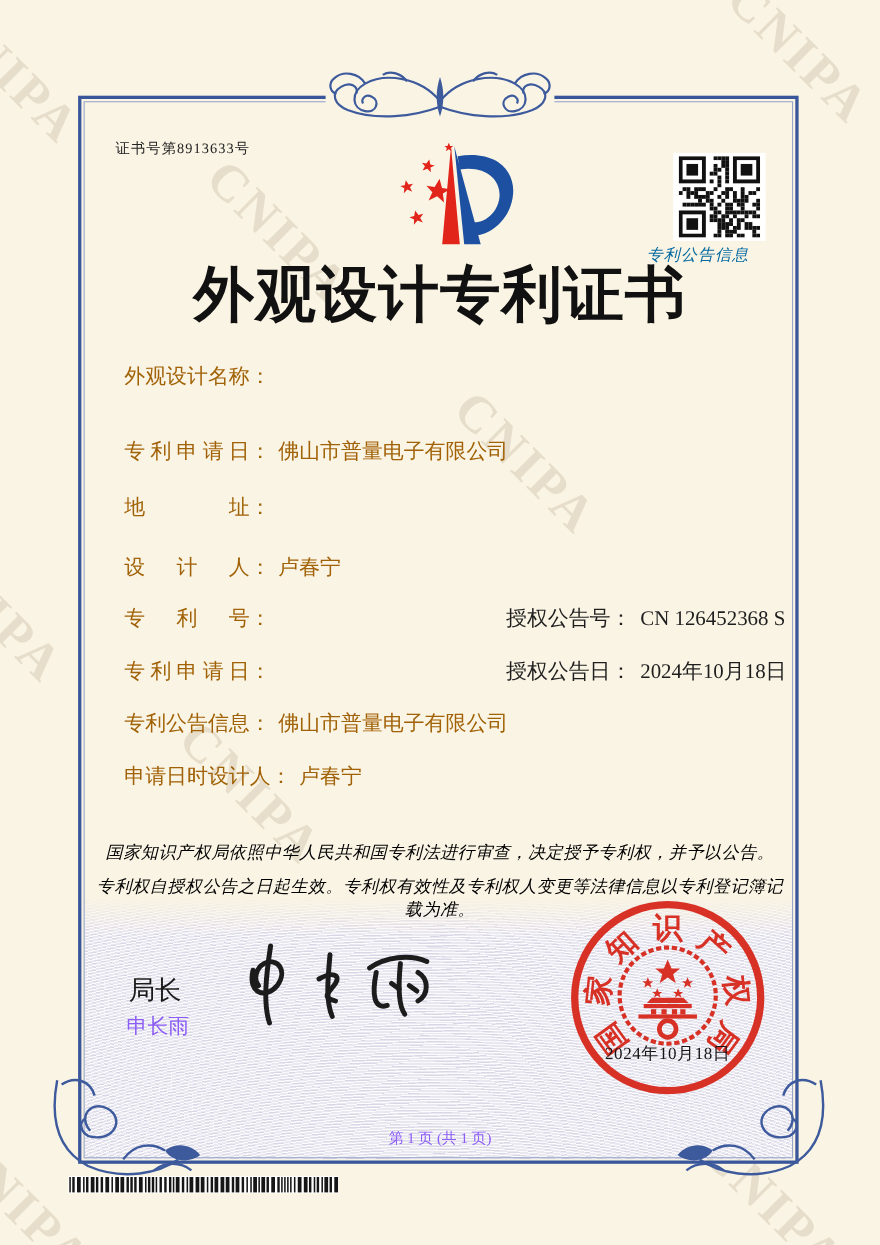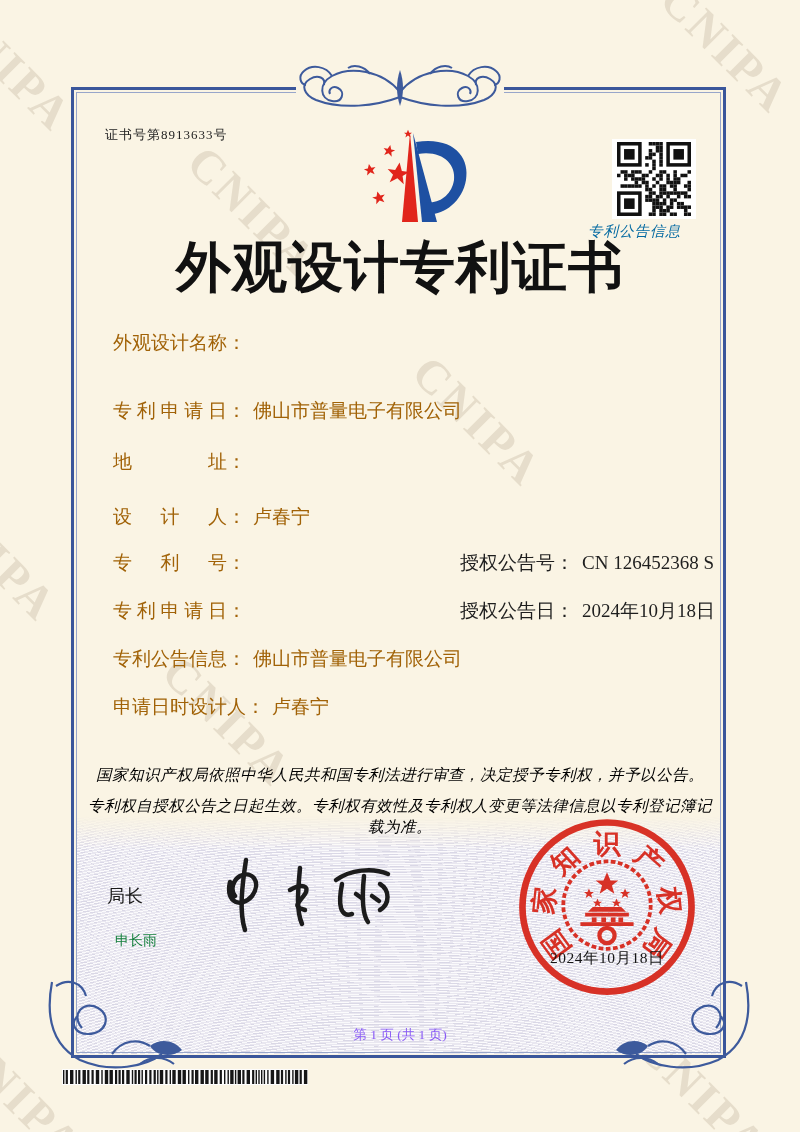--- a/index.html
+++ b/index.html
@@ -44,24 +44,24 @@
   .row .lbl{display:inline-block;width:114px;text-align:justify;text-align-last:justify;}
   .row .lbl.nat{width:auto;text-align:left;text-align-last:auto;}
   .row .val{margin-left:7px;}
   .row .val.wrap{width:412px;word-break:break-all;}
   .rrow{left:460px;display:flex;font-size:19px;color:#1e1e1e;line-height:28px;}
   .rrow .val{margin-left:8px;}
 
   .stmt{left:84px;width:632px;text-align:center;font-size:15.5px;font-style:italic;
         letter-spacing:0.5px;color:#000000;}
 
-  .sig-role{left:107px;top:884px;font-size:18px;font-weight:500;
+  .sig-role{left:117px;top:884px;font-size:24px;font-weight:500;
             font-family:"Liberation Sans","DejaVu Sans",sans-serif;color:#1a1a1a;}
-  .sig-name{left:115px;top:920px;font-size:14px;font-weight:500;
-            font-family:"Liberation Sans","DejaVu Sans",sans-serif;color:#15803d;margin-top:12px;}
+  .sig-name{left:115px;top:920px;font-size:19px;font-weight:500;
+            font-family:"Liberation Sans","DejaVu Sans",sans-serif;color:#8b5cf6;}
 
   .seal{left:512px;top:812px;width:190px;height:190px;opacity:0.95;}
   .seal-ring-text{position:absolute;left:0;top:0;width:190px;height:190px;}
   .seal-char{position:absolute;left:50%;top:50%;font-size:27px;font-weight:bold;
              color:#d7281c;font-family:"Liberation Serif","DejaVu Serif",serif;}
   .seal-date{left:512px;top:948px;width:190px;text-align:center;font-size:15.5px;
              color:#161616;letter-spacing:0.5px;}
 
   .footer{left:0;top:1026px;width:100%;text-align:center;font-size:13.5px;color:#8b5cf6;}
 

